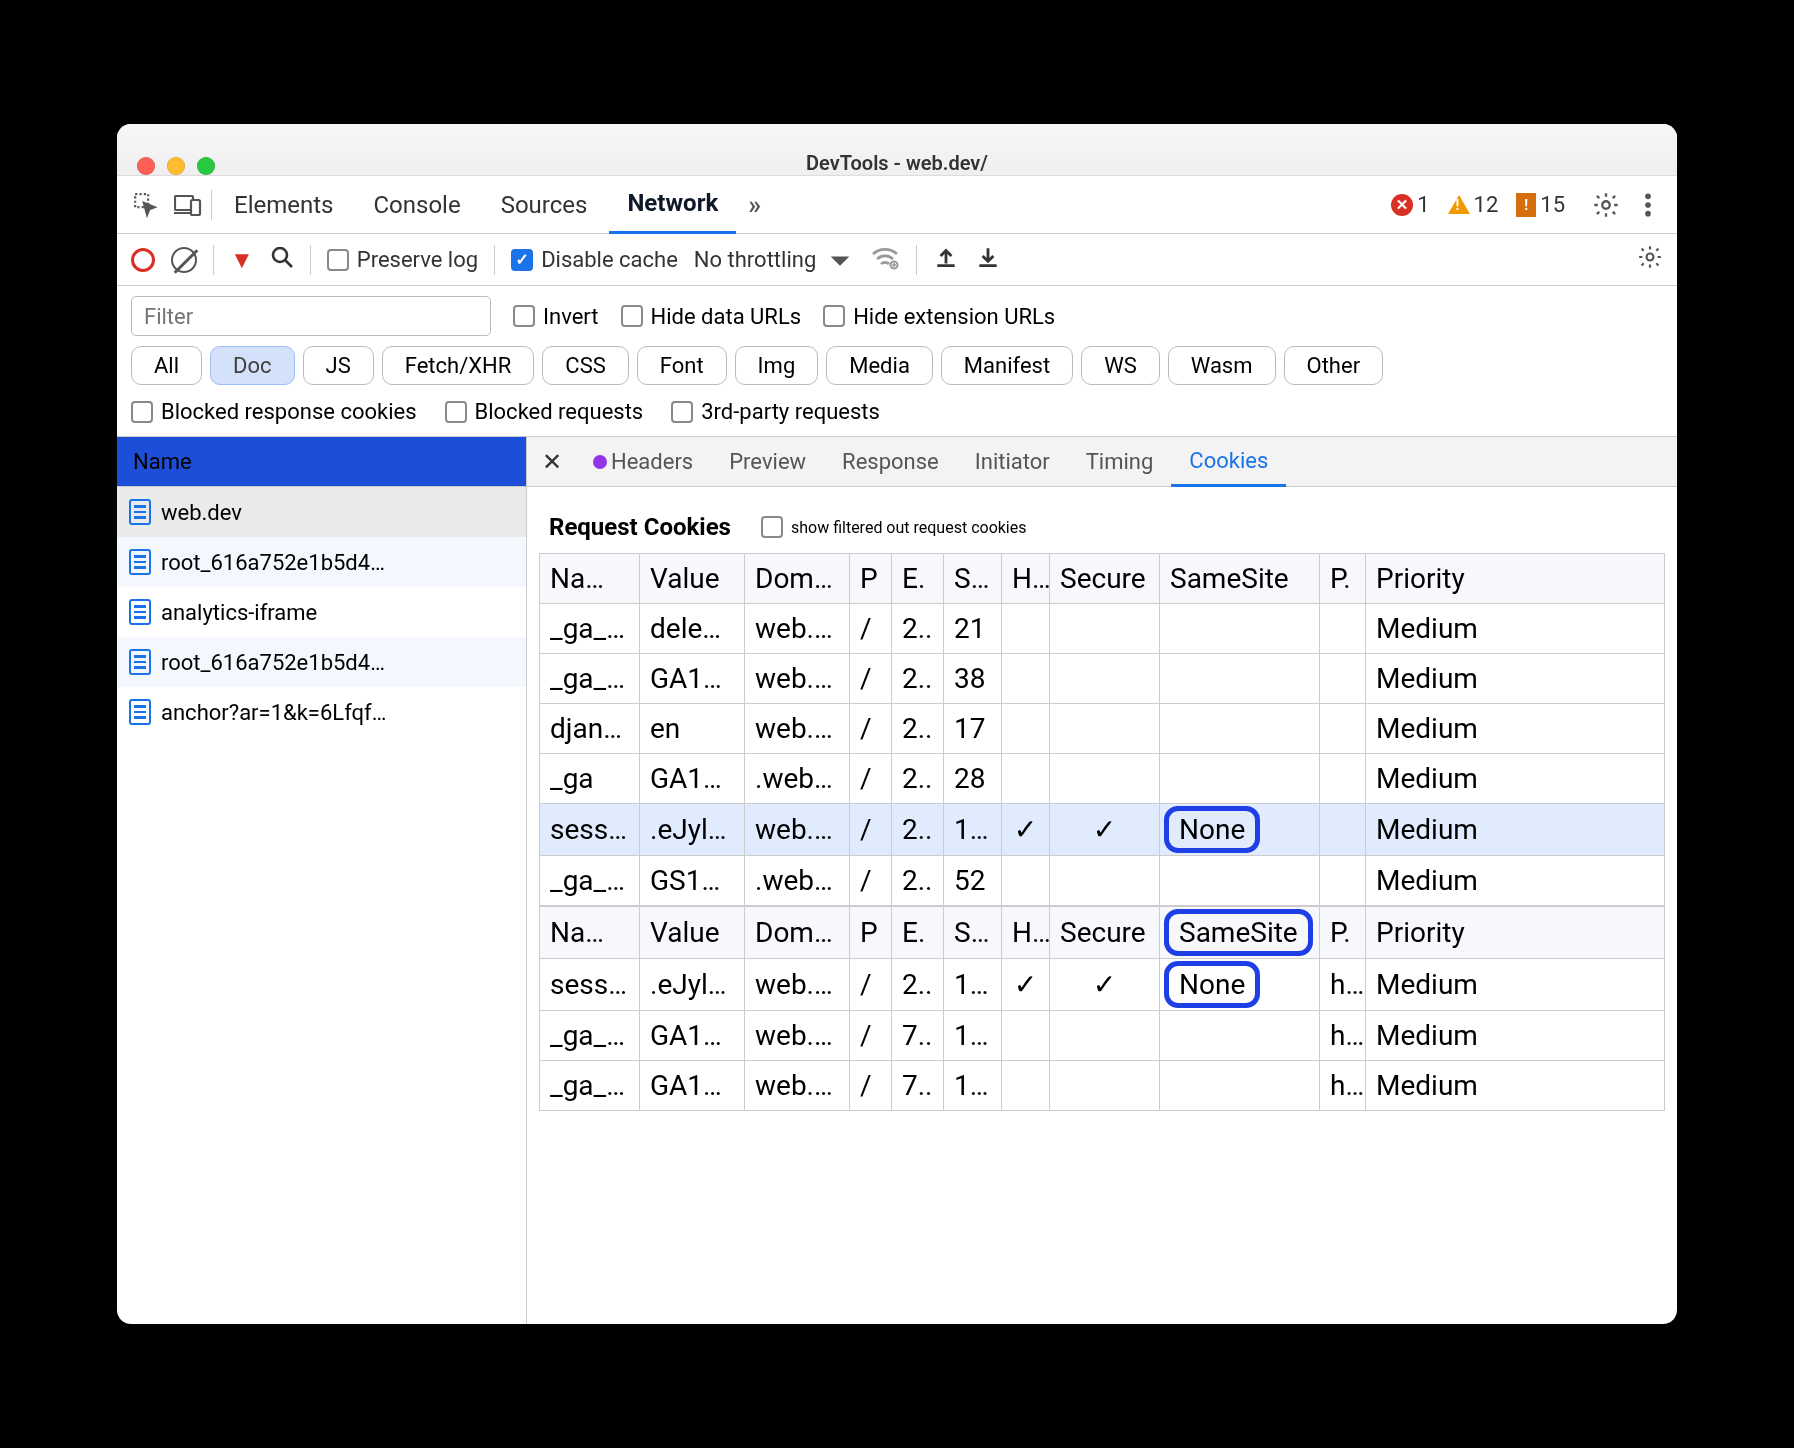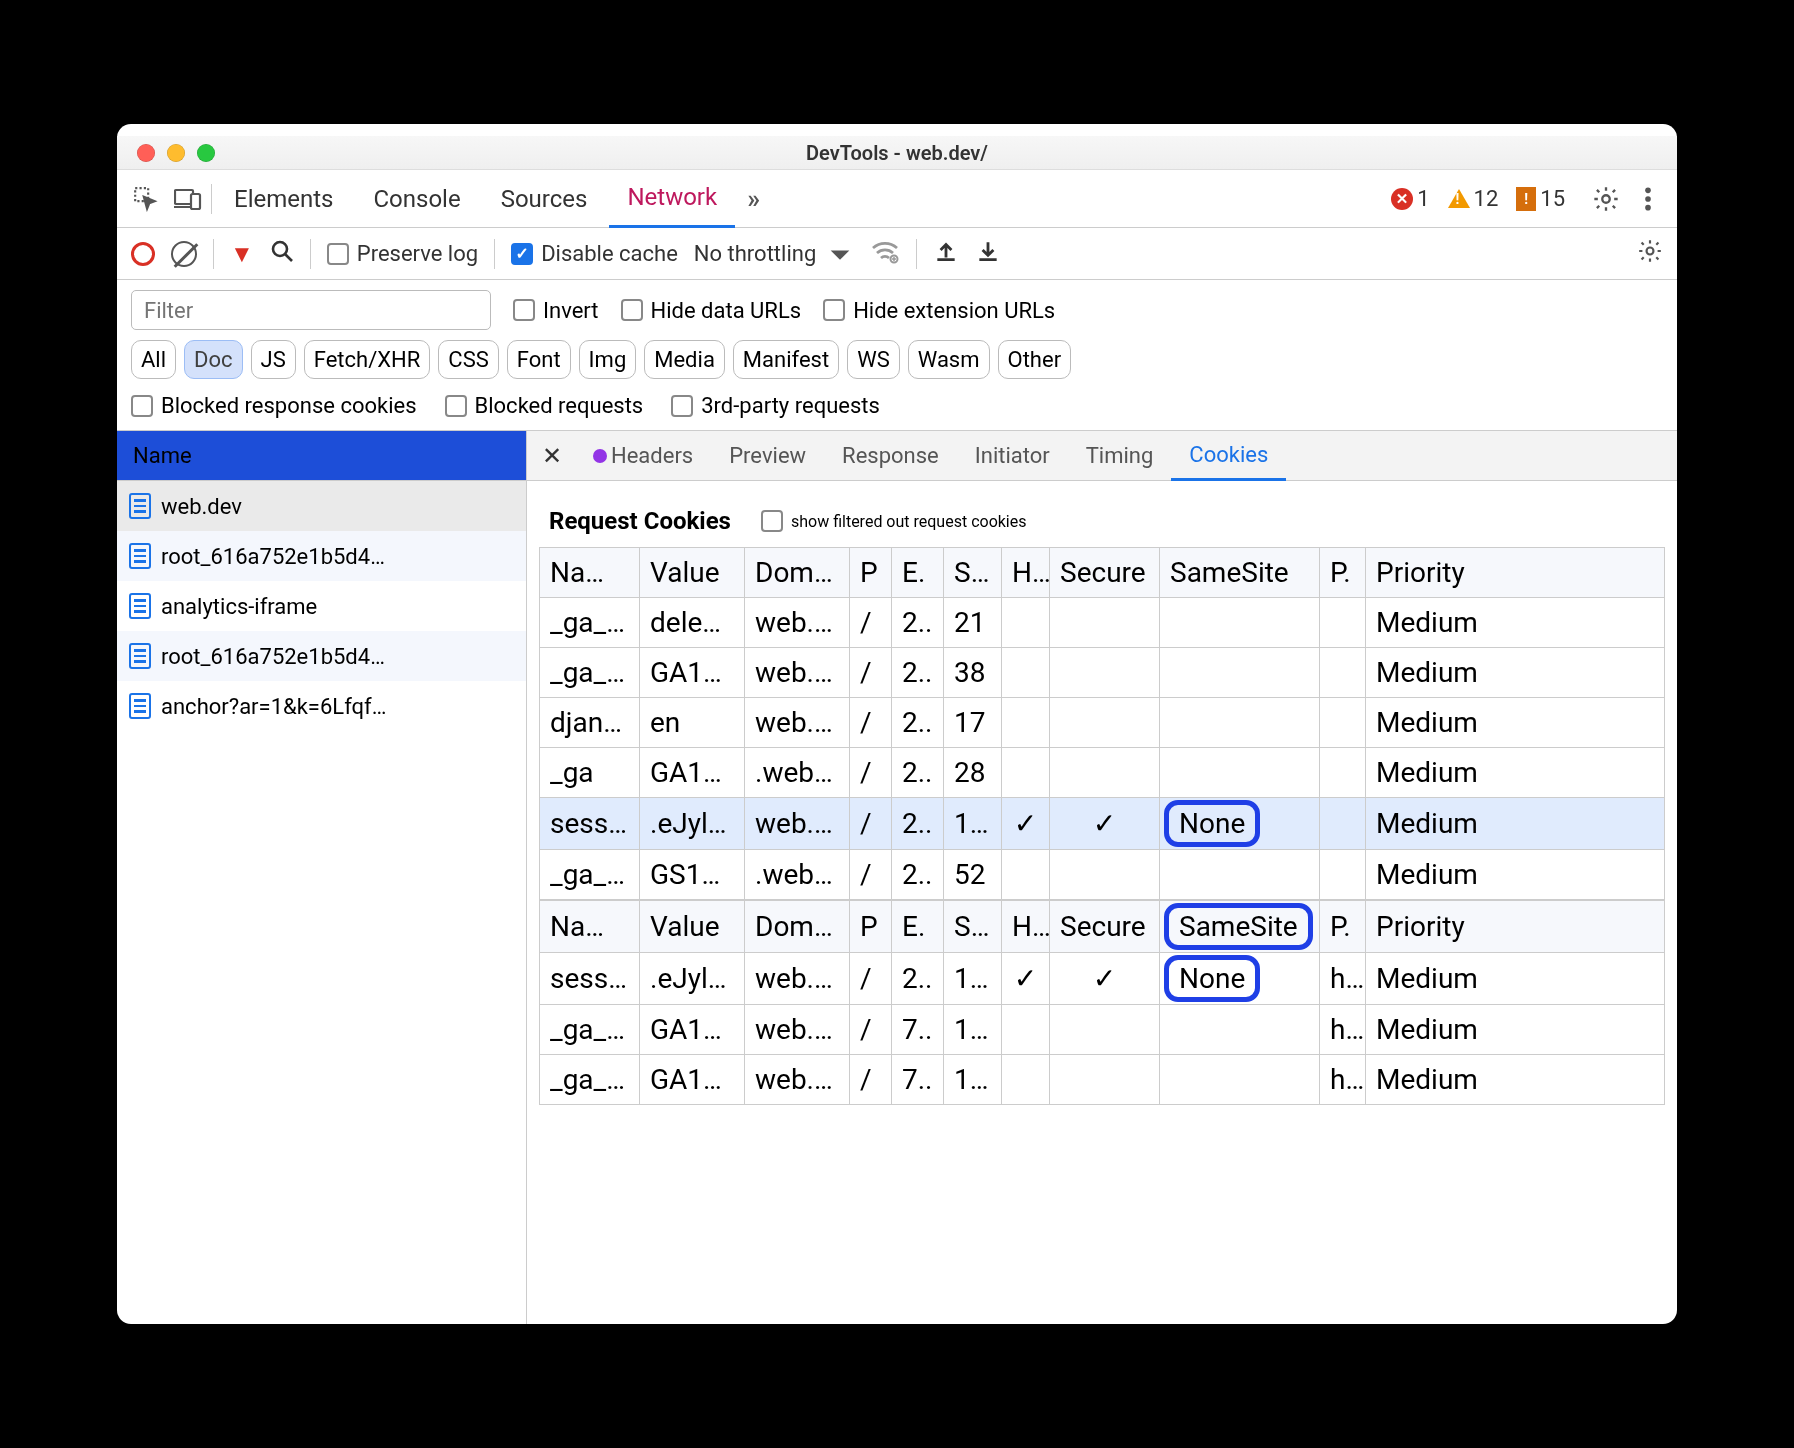--- a/index.html
+++ b/index.html
@@ -1,30 +1,30 @@
 <!DOCTYPE html>
 <html><head>
 <meta charset="utf-8">
 <style>
   * { box-sizing: border-box; margin: 0; padding: 0; font-family: -apple-system, BlinkMacSystemFont, "Segoe UI", Roboto, Helvetica, Arial, sans-serif; }
   body { background: #000; width: 1794px; height: 1448px; display:flex; align-items:center; justify-content:center; }
   .window { width: 1560px; height: 1200px; background:#fff; border-radius:14px; box-shadow:0 30px 80px rgba(0,0,0,.6); overflow:hidden; display:flex; flex-direction:column; position:relative;}
   
-  .titlebar { height:34px; background:linear-gradient(#f7f7f7,#efefef); display:flex; align-items:center; position:relative; border-bottom:1px solid #ddd;margin-top:12px;}
+  .titlebar { height:52px; background:linear-gradient(#f7f7f7,#efefef); display:flex; align-items:flex-end; position:relative; border-bottom:1px solid #ddd;}
   .traffic { display:flex; gap:12px; padding-left:20px;}
   .dot { width:18px; height:18px; border-radius:50%; }
   .dot.red{background:#ff5f57; box-shadow:inset 0 0 0 .5px rgba(0,0,0,.2);}
   .dot.yellow{background:#febc2e; box-shadow:inset 0 0 0 .5px rgba(0,0,0,.2);}
   .dot.green{background:#28c840; box-shadow:inset 0 0 0 .5px rgba(0,0,0,.2);}
   .titletext { position:absolute; left:0; right:0; text-align:center; font-size:20px; font-weight:600; color:#333;}
   
   .toptabs { height:58px; border-bottom:1px solid #ccc; display:flex; align-items:center; padding:0 10px; gap:4px; font-size:24px; color:#333;}
   .iconbtn { width:38px; height:38px; display:flex; align-items:center; justify-content:center; color:#555; cursor:pointer; border-radius:4px;}
   .tab { padding:0 18px; height:58px; display:flex; align-items:center; cursor:pointer;}
-  .tab.active { color:#be185d; border-bottom:3px solid #1a73e8; font-weight:400;text-align:right;}
+  .tab.active { color:#0f172a; border-bottom:3px solid #1a73e8; font-weight:700;text-align:right;}
   .overflow-icon { font-size:26px; color:#555; font-weight:600; padding:0 8px;}
   .spacer { flex:1; }
   .badge-group { display:flex; gap:18px; align-items:center; font-size:22px;}
   .badge { display:flex; align-items:center; gap:4px;}
   .bcircle{width:22px;height:22px;border-radius:50%;display:inline-flex;align-items:center;justify-content:center;color:#fff;font-size:15px;font-weight:700;}
   .bcircle.err{background:#d93025;}
   .btri{width:0;height:0;border-left:11px solid transparent;border-right:11px solid transparent;border-bottom:19px solid #f29900;position:relative;}
   .btri::after{content:"!";color:#fff;position:absolute;top:2px;left:-3px;font-size:14px;font-weight:700;}
   .bflag{width:20px;height:24px;background:#d56e0c;display:inline-flex;align-items:center;justify-content:center;color:#fff;font-size:14px;font-weight:700;}
   
@@ -39,21 +39,21 @@
   .chk.checked{background:#1a73e8;border-color:#1a73e8;color:#fff;font-weight:700;font-size:16px;}
   .chk.checked::after{content:"✓";}
   .label{display:flex;align-items:center;gap:8px;}
   .selectlike{display:flex;align-items:center;gap:10px;color:#333;}
   .wifiicon{color:#999;font-size:24px;}
   
   .filterrow{padding:10px 14px 4px; display:flex;align-items:center;gap:22px;font-size:22px;flex-wrap:wrap;}
   .filterinput{width:360px;height:40px;border:1px solid #bbb;border-radius:5px;padding:0 12px;font-size:22px;}
   
   .chipsrow{padding:6px 14px 10px;display:flex;gap:8px;flex-wrap:wrap;}
-  .chip{border:1px solid #bbb;border-radius:10px;padding:6px 9px;font-size:22px;cursor:pointer;}
+  .chip{border:1px solid #bbb;border-radius:10px;padding:6px 22px;font-size:22px;cursor:pointer;}
   .chip.active{background:#d4e1fb;border-color:#9cbdf5;color:#404040;font-weight:400;}
   
   .checkrow3{padding:4px 14px 12px;display:flex;gap:28px;font-size:22px;align-items:flex-end;}
   
   .body { flex:1; display:flex; border-top:1px solid #ccc; overflow:hidden;}
   .namecol { width:410px; border-right:1px solid #ccc; display:flex;flex-direction:column;}
   .namehdr{height:50px;border-bottom:1px solid #ccc;background:#1d4ed8;display:flex;align-items:center;padding:0 16px;font-size:22px;}
   .namelist{flex:1;overflow:auto;}
   .nrow{height:50px;display:flex;align-items:center;gap:10px;padding:0 12px;font-size:22px;cursor:pointer;white-space:nowrap;overflow:hidden;text-overflow:ellipsis;}
   .nrow:nth-child(even){background:#f4f7fd;}

